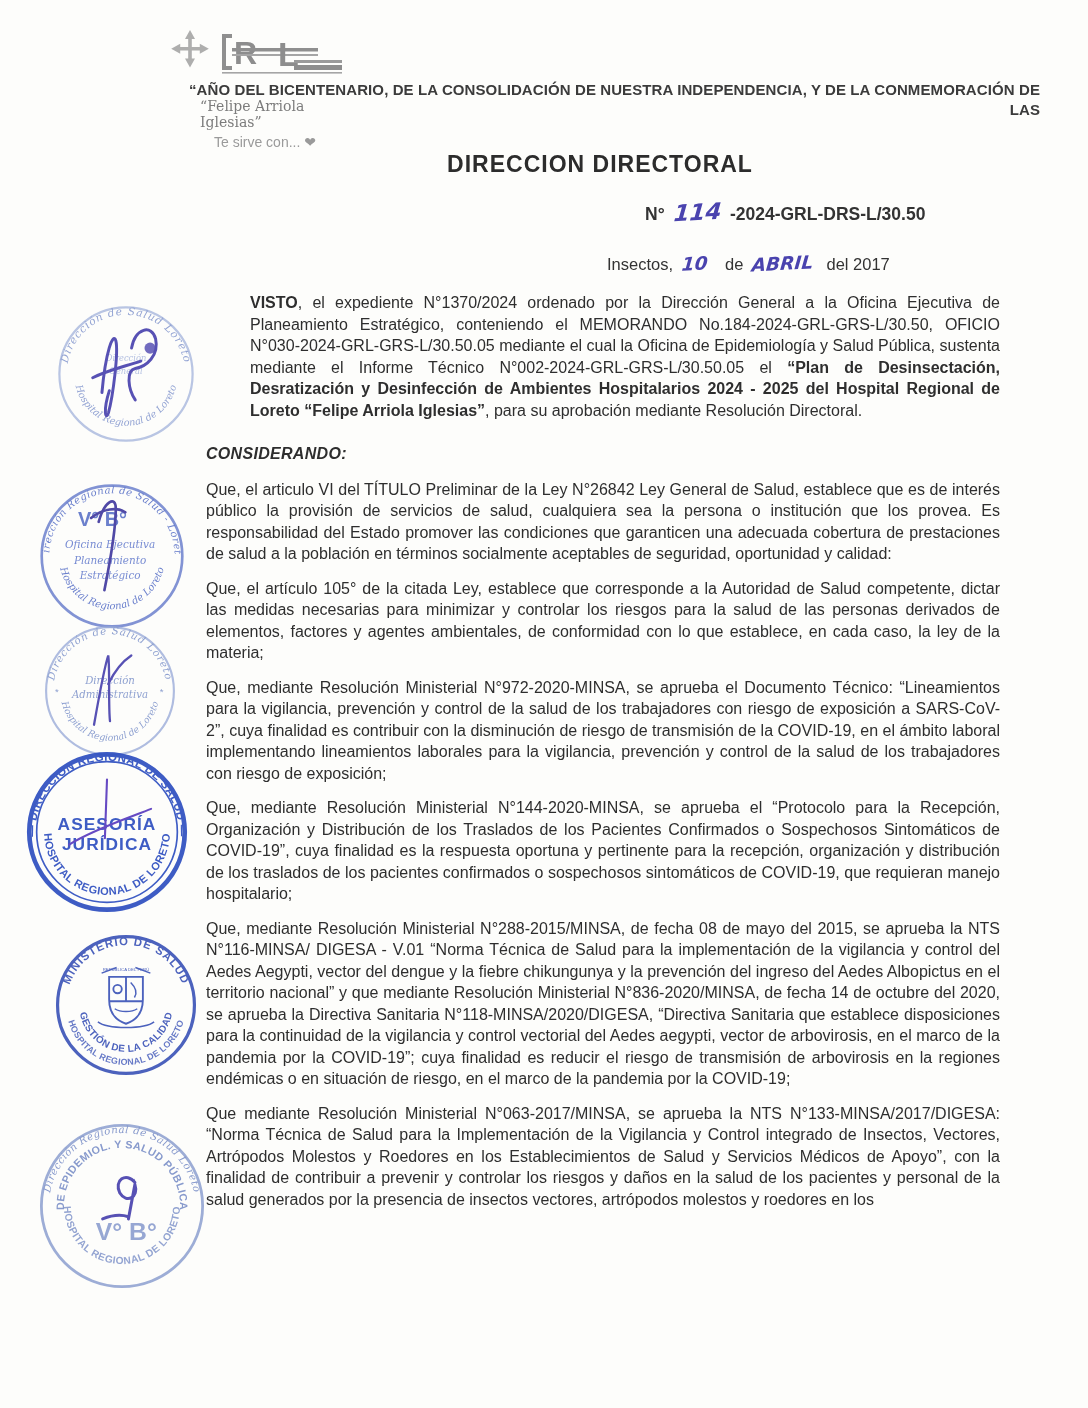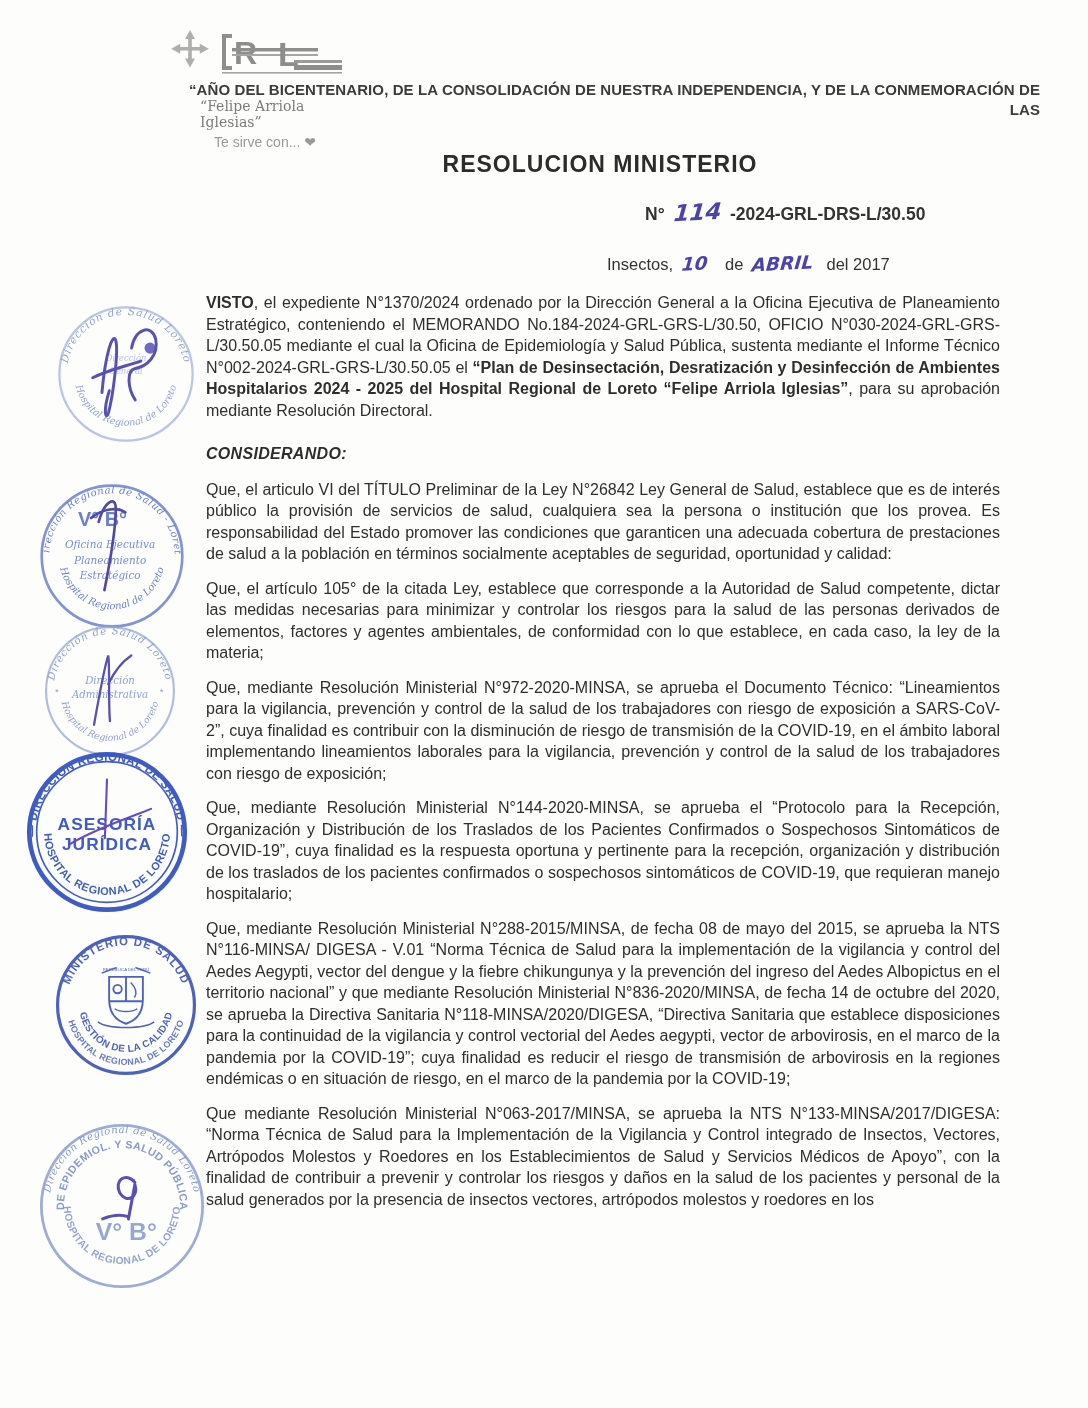--- a/index.html
+++ b/index.html
@@ -38,21 +38,21 @@
     display:inline-block;transform:skewX(-8deg) rotate(-3deg);
     font-size:1.12em;padding:0 4px;
     font-family:"DejaVu Sans", sans-serif;
   }
   
   .body-col{
     position:absolute;left:206px;top:292px;width:794px;
     font-size:16px;line-height:21.5px;text-align:justify;color:#2e2e2e;
   }
   .body-col p{margin:0 0 13px 0;}
-  p.visto{margin-bottom:22px;}
+  p.visto{margin-bottom:22px;margin-left:44px;}
   .considerando{font-weight:800;margin-bottom:14px !important;letter-spacing:.3px;font-style:italic;}
   .b{font-weight:700;}
   
   .stamp{position:absolute;opacity:.92;}
   .stamp svg{display:block;}
   text{font-family:"Liberation Sans", sans-serif;}
   .arc-lt{font-family:"DejaVu Serif", serif;font-style:italic;}
 </style>
 </head>
 <body>
@@ -76,21 +76,21 @@
       </g>
     </svg>
     <div class="logo-name">“Felipe Arriola Iglesias”</div>
     <div class="logo-tagline">Te sirve con... ❤</div>
   </div>
 
   <div class="motto">
     <span style="display:block">“AÑO DEL BICENTENARIO, DE LA CONSOLIDACIÓN DE NUESTRA INDEPENDENCIA, Y DE LA CONMEMORACIÓN DE LAS</span>
   </div>
 
-  <div class="doc-title">RESOLUCION MINISTERIO</div>
+  <div class="doc-title">DIRECCION DIRECTORAL</div>
 
   <div class="number-line">
     <span>N°</span>
     <span class="hand" style="font-size:1.3em">114</span>
     <span>-2024-GRL-DRS-L/30.50</span>
   </div>
 
   <div class="date-line">
     <span>Insectos,</span>
     <span class="hand">10</span>

